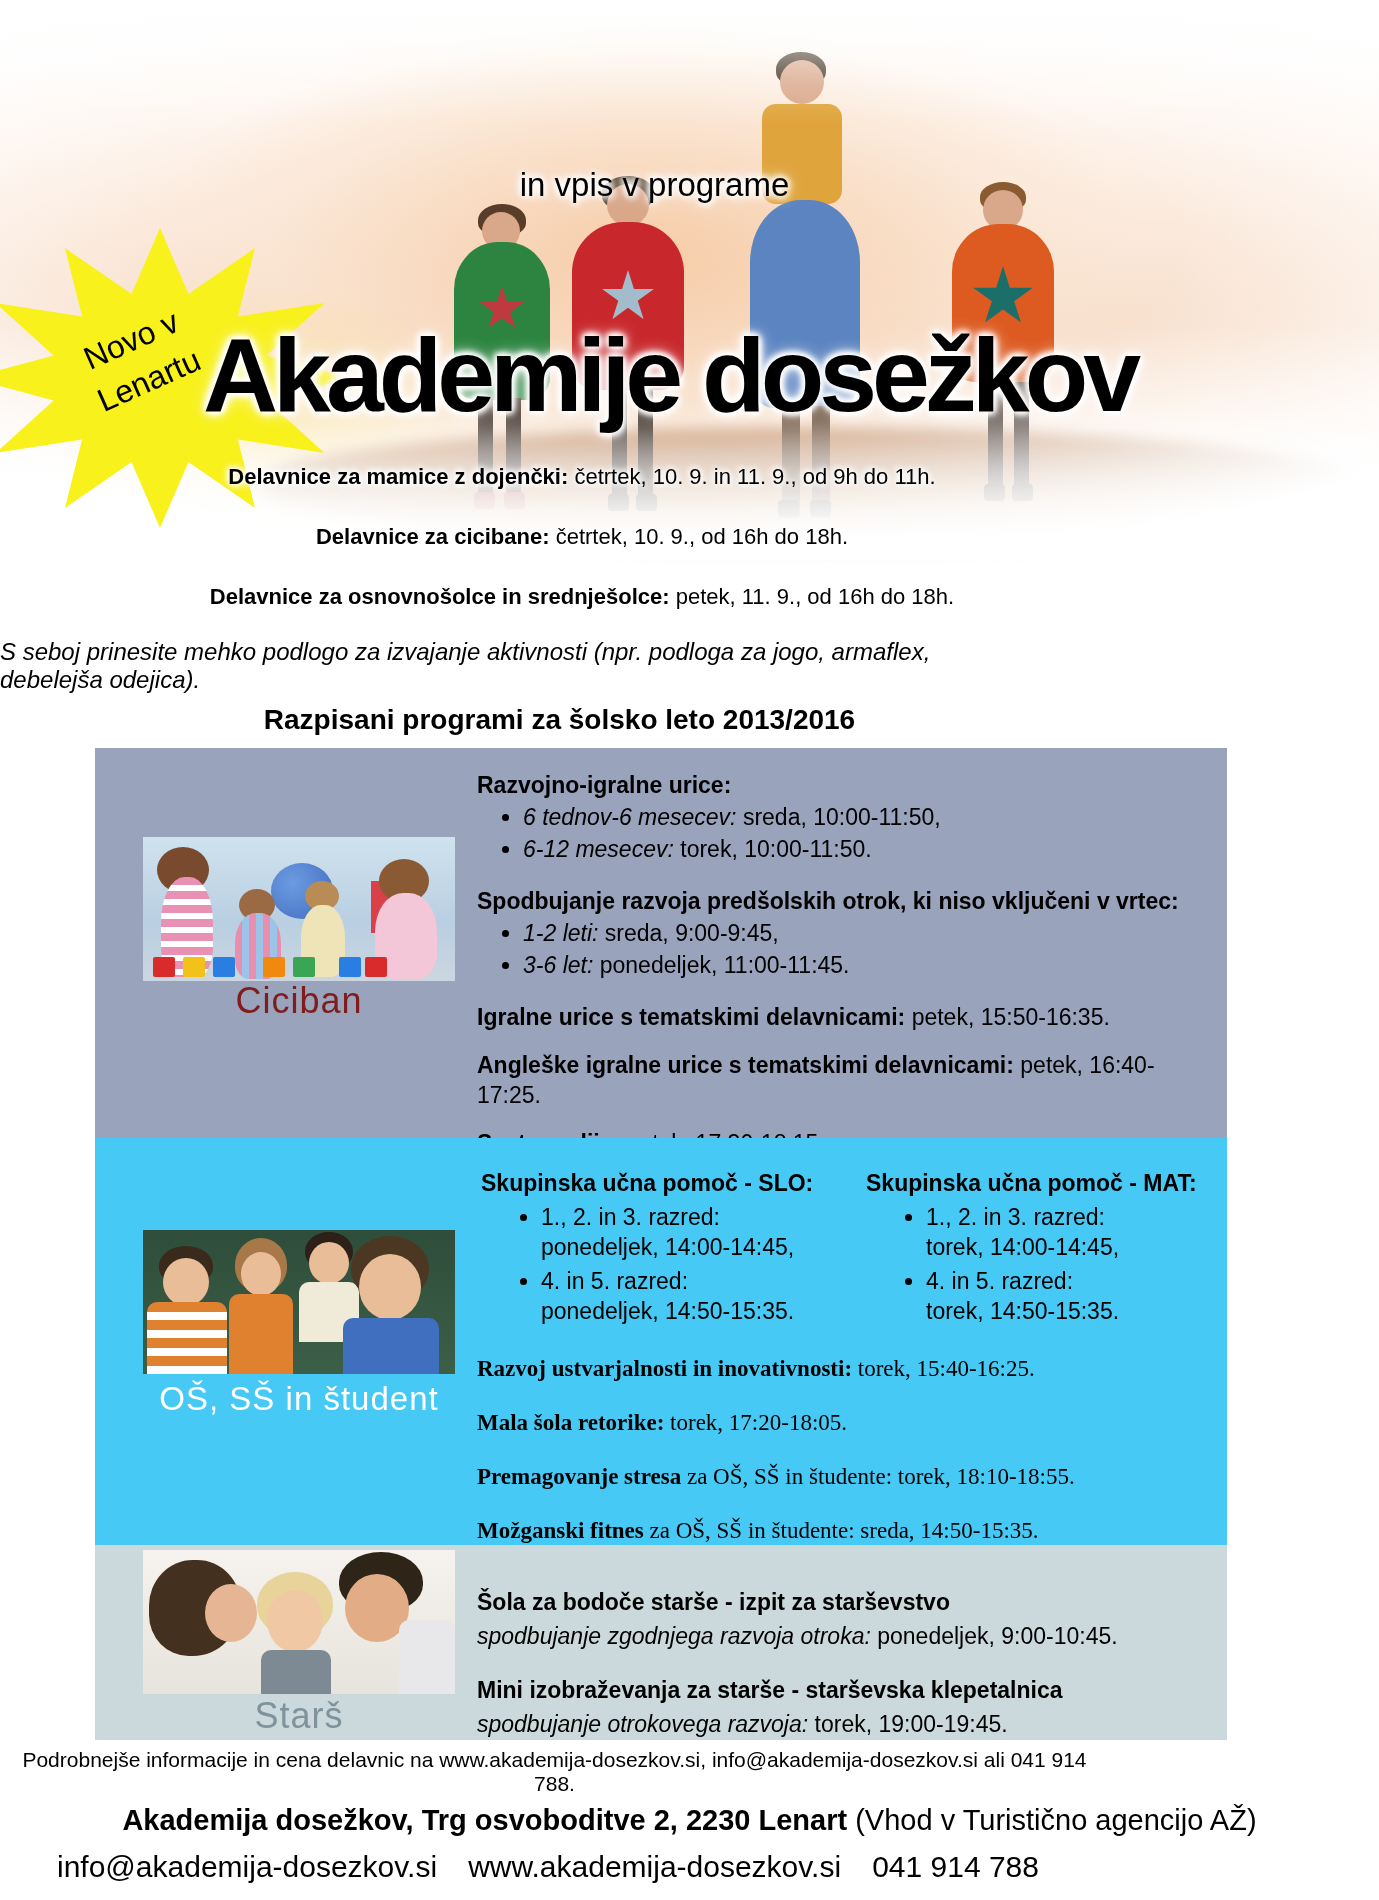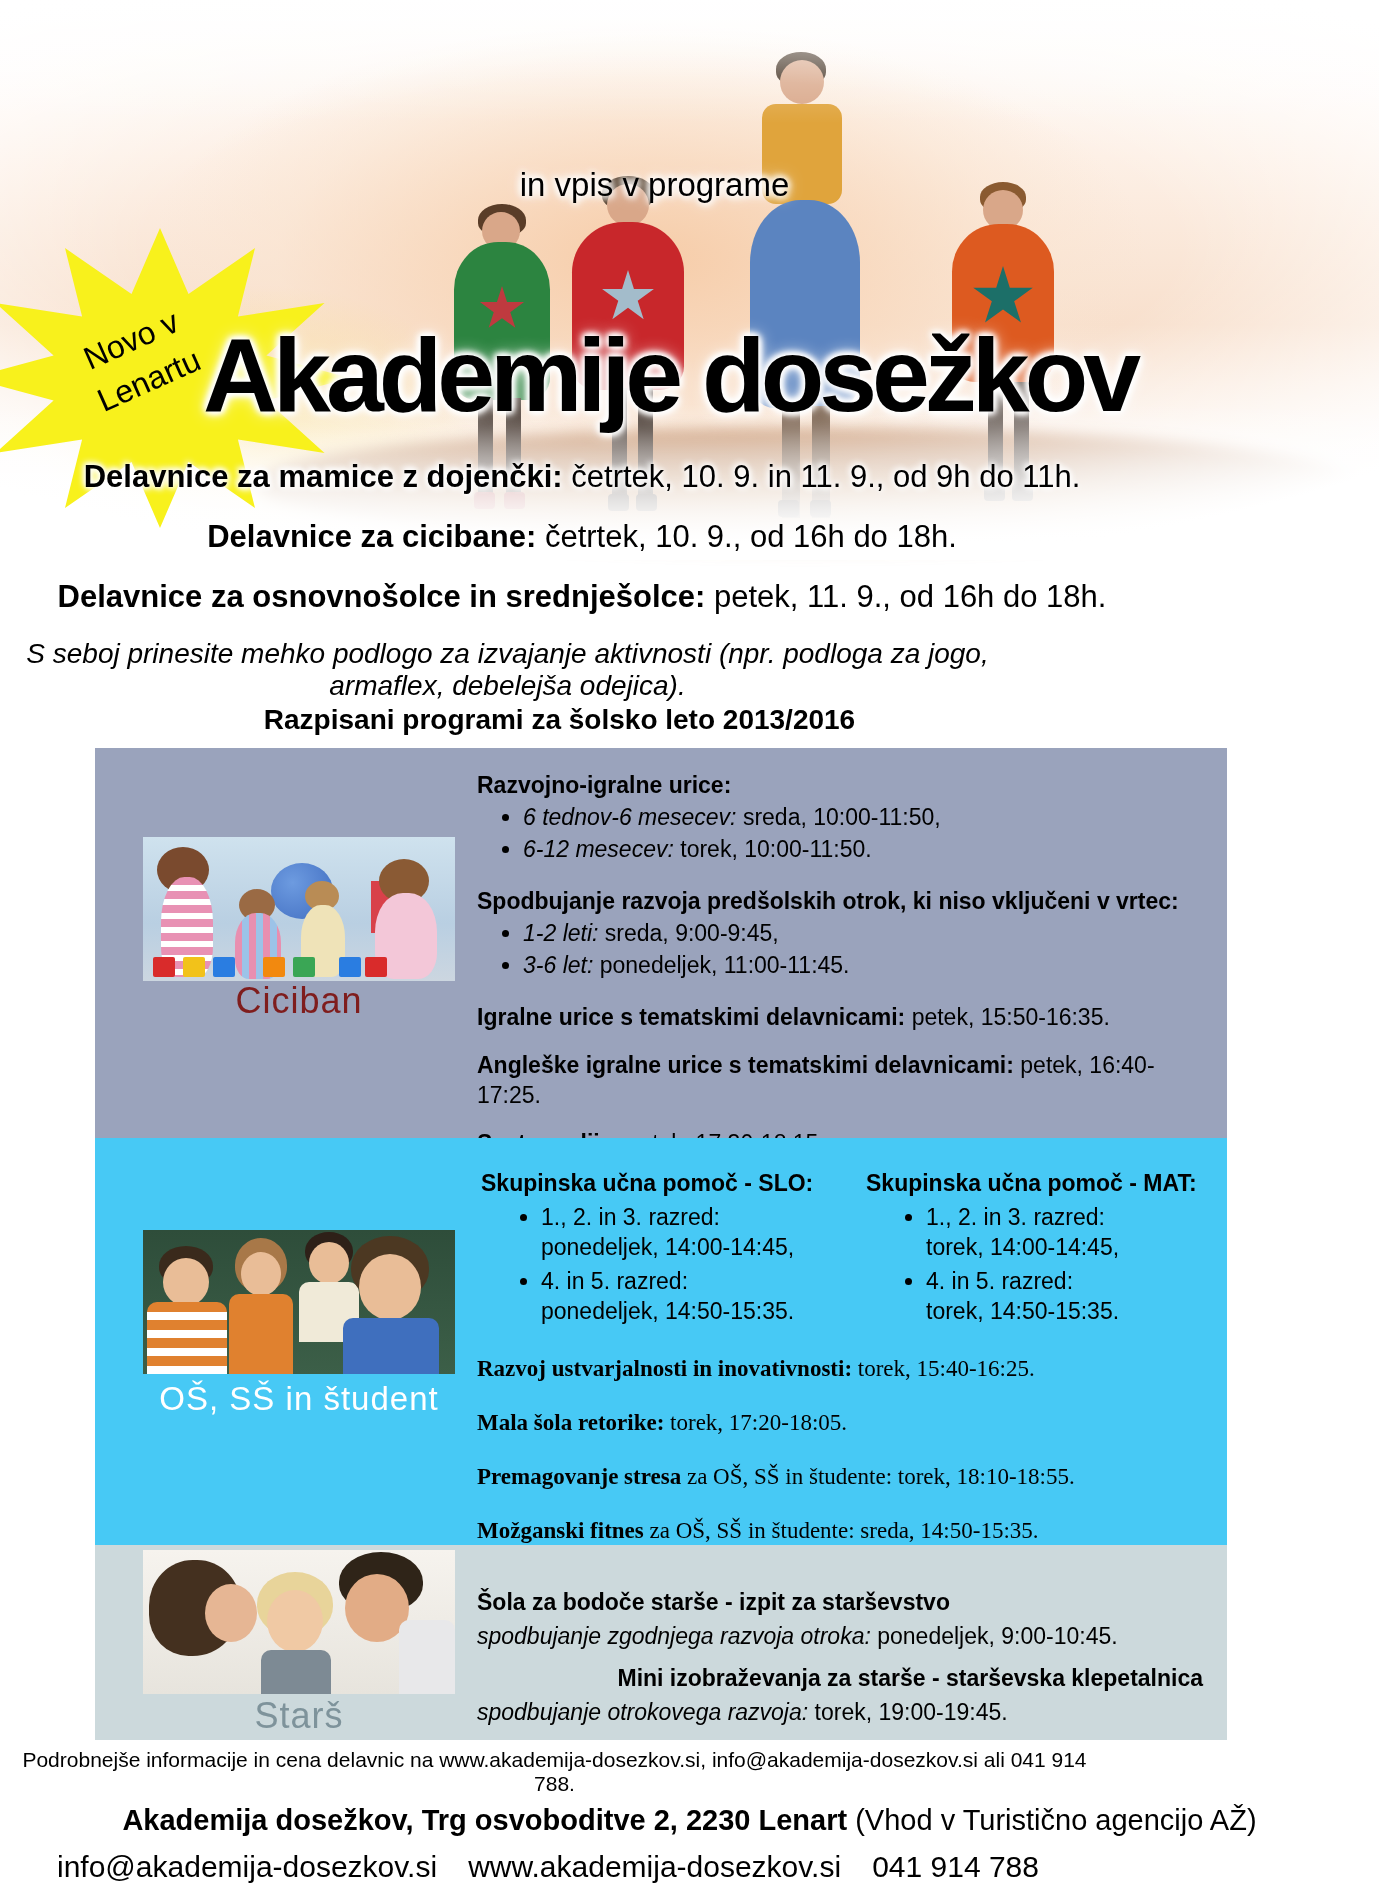--- a/index.html
+++ b/index.html
@@ -40,25 +40,25 @@
   .badge-text{position:absolute;left:55px;top:88px;width:230px;transform:rotate(-24deg);
               font-size:32px;line-height:44px;text-align:center;}
   .badge-text span{display:block;}
   .big-title{position:absolute;top:316px;left:0;width:1379px;padding-right:40px;box-sizing:border-box;
              text-align:center;font-size:104px;font-weight:bold;letter-spacing:-5px;white-space:nowrap;
              z-index:2;margin:0;}
 
   
   .workshops{position:absolute;top:458px;left:0;width:1379px;padding-right:215px;box-sizing:border-box;
              text-align:center;z-index:2;}
-  .workshop-line{font-size:31px;line-height:38px;margin-bottom:22px;
+  .workshop-line{font-size:22px;line-height:38px;margin-bottom:22px;
                  text-shadow:0 0 5px #fff,0 0 9px #fff,2px 2px 6px #fff,-2px -2px 6px #fff;}
   .workshop-line b{font-weight:bold;}
   .note{position:absolute;top:638px;left:0;width:1275px;padding-right:260px;box-sizing:border-box;
-        text-align:center;font-size:28px;font-style:italic;}
+        text-align:left;font-size:24px;font-style:italic;}
   .programs-h{position:absolute;top:704px;left:0;width:1379px;padding-right:260px;box-sizing:border-box;
               text-align:center;font-size:28px;font-weight:bold;margin:0;}
 
   
   .sections{position:absolute;left:95px;top:748px;width:1132px;}
   .section{position:relative;width:100%;}
   .sec-ciciban{height:390px;background:#9aa3bc;}
   .sec-students{height:407px;background:#47c9f5;}
   .sec-parents{height:195px;background:#ccd9dc;}
   .photo{position:absolute;left:48px;width:312px;height:144px;overflow:hidden;}
@@ -94,21 +94,21 @@
   .col2{flex:1;}
   .col-h{font-size:23px;font-weight:bold;margin:0 0 0 4px;}
   .cols ul{margin:4px 0 0 0;padding-left:44px;}
   .cols li{margin-bottom:4px;margin-left:20px;}
   .sec-students .sec-line{margin-top:24px;font-family:Liberation Serif, serif;}
 
   .sec-parents .sec-text{padding-top:42px;}
   .p-title{font-size:23px;font-weight:bold;}
   .p-sub{margin-top:4px;}
   .p-sub i{font-style:italic;}
-  .p-item2{margin-top:12px;text-align:right;}
+  .p-item2{margin-top:24px;}
 
   
   .info-line{position:absolute;top:1748px;left:0;width:1379px;padding-right:270px;box-sizing:border-box;
              text-align:center;font-size:21px;}
   .address{position:absolute;top:1804px;left:0;width:1379px;text-align:center;font-size:29px;}
   .address b{font-weight:bold;}
   .contact-row{position:absolute;top:1850px;left:57px;width:982px;display:flex;
                justify-content:space-between;font-size:30px;}
 </style>
 </head>

